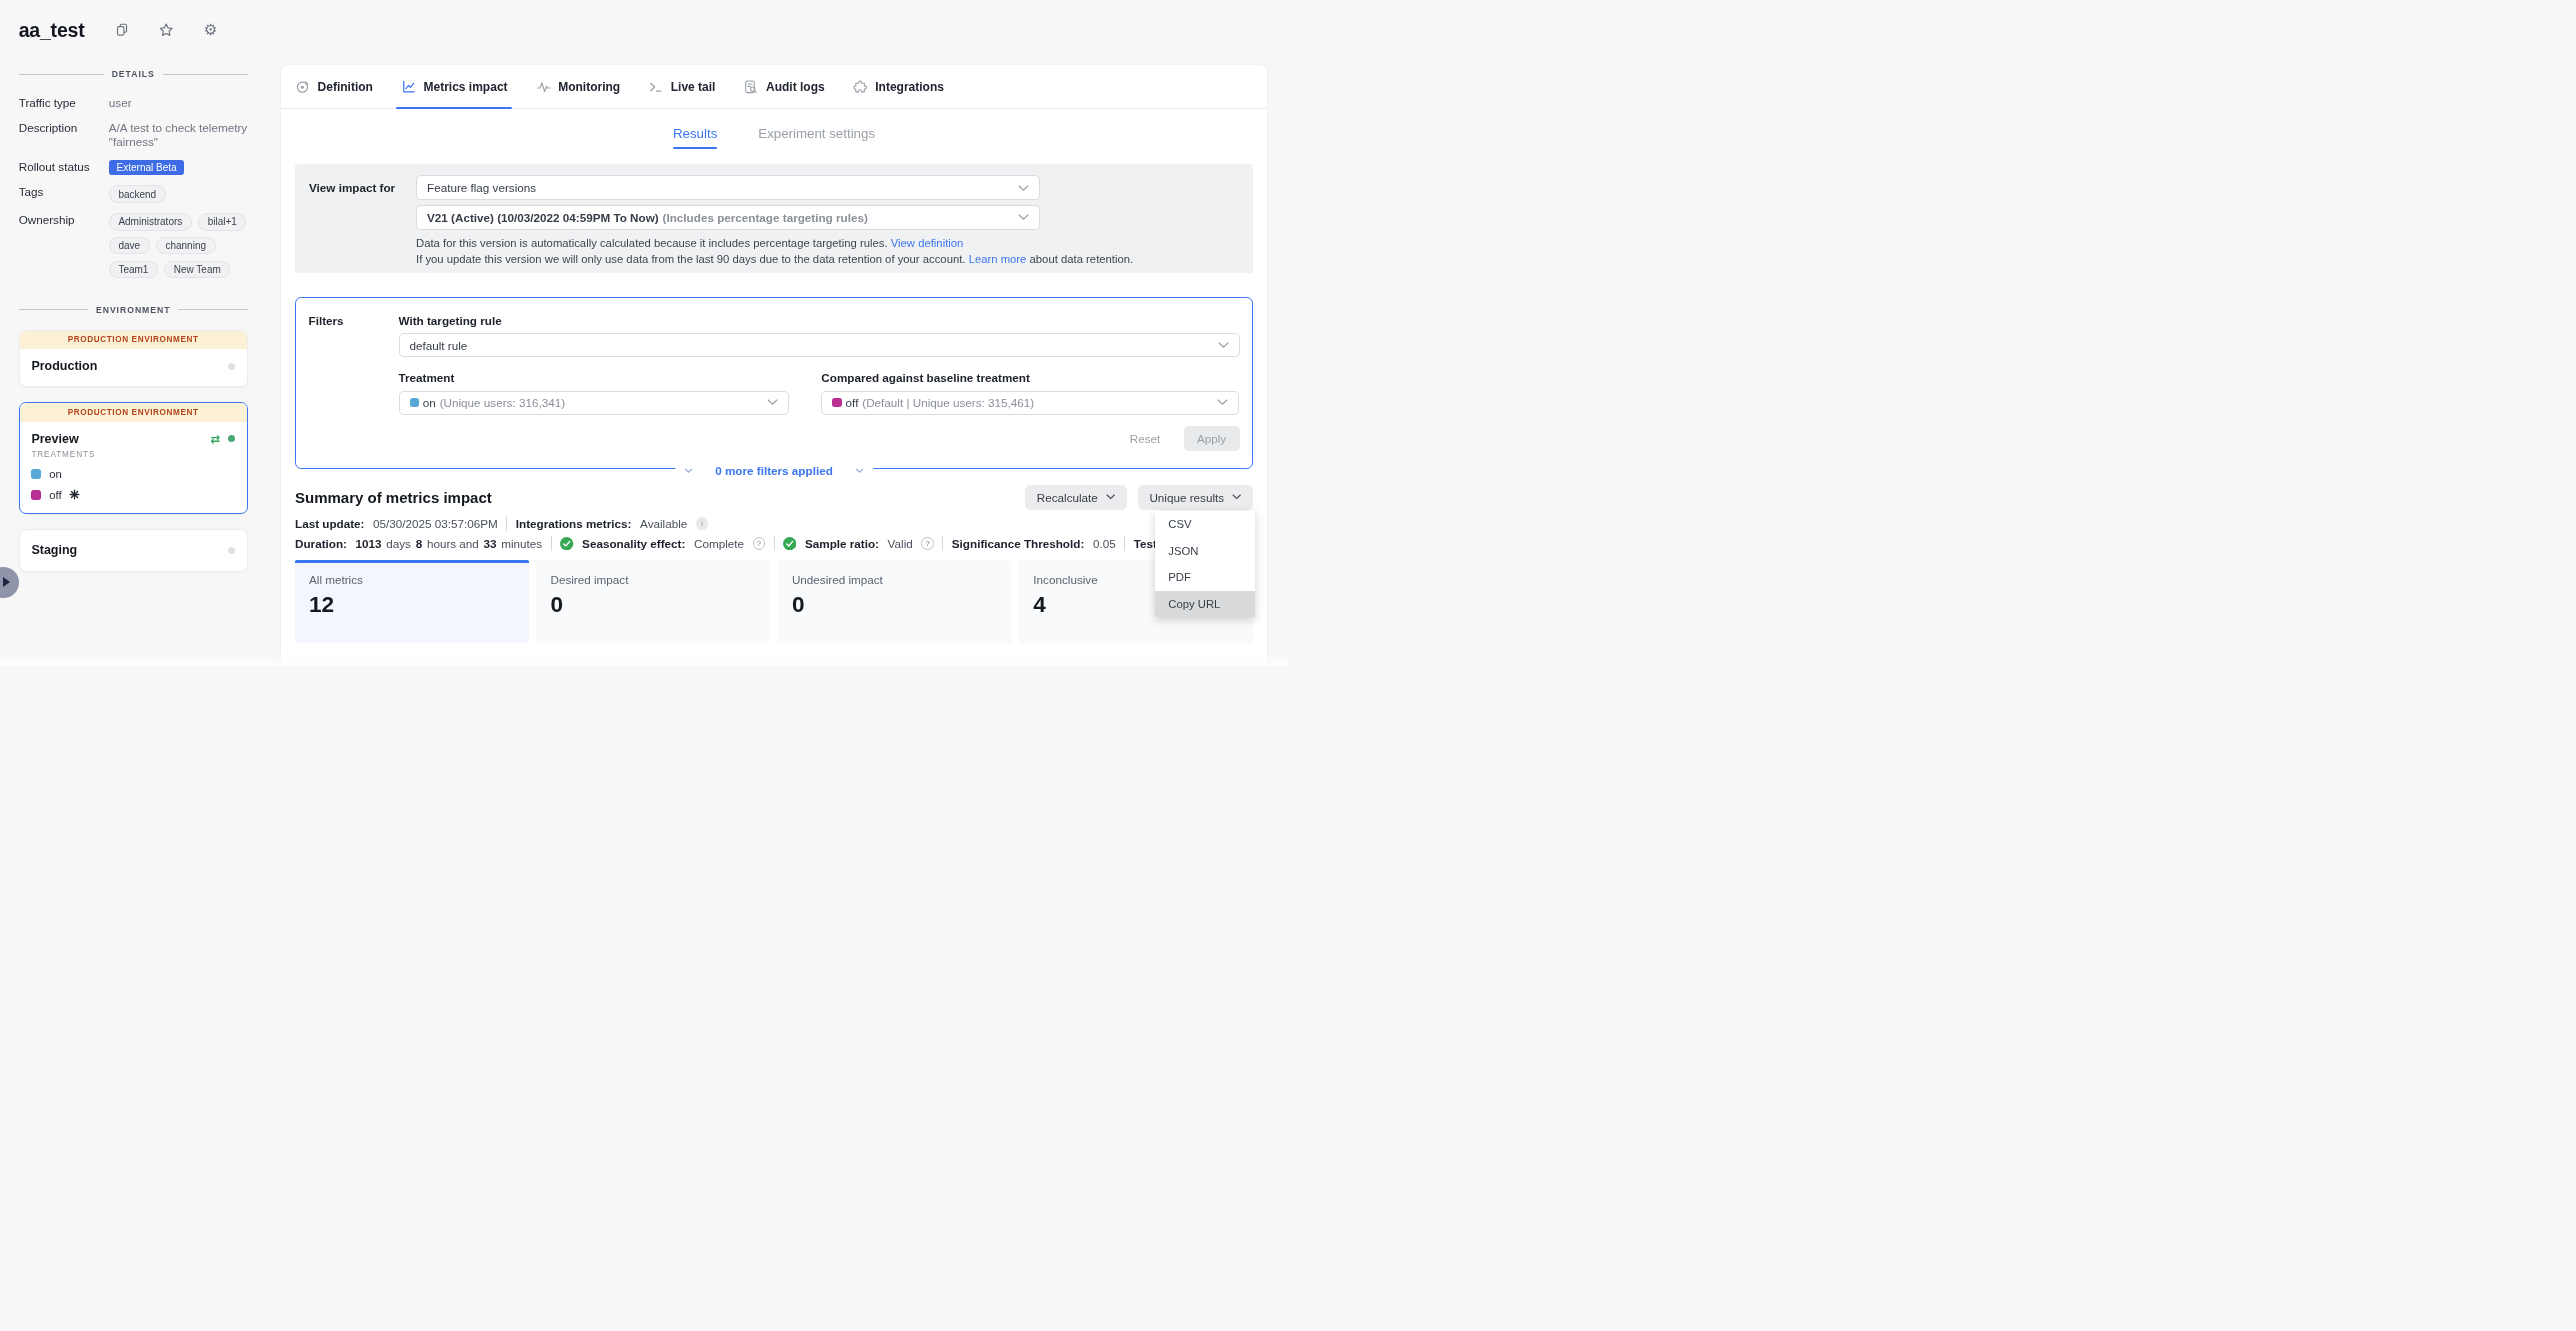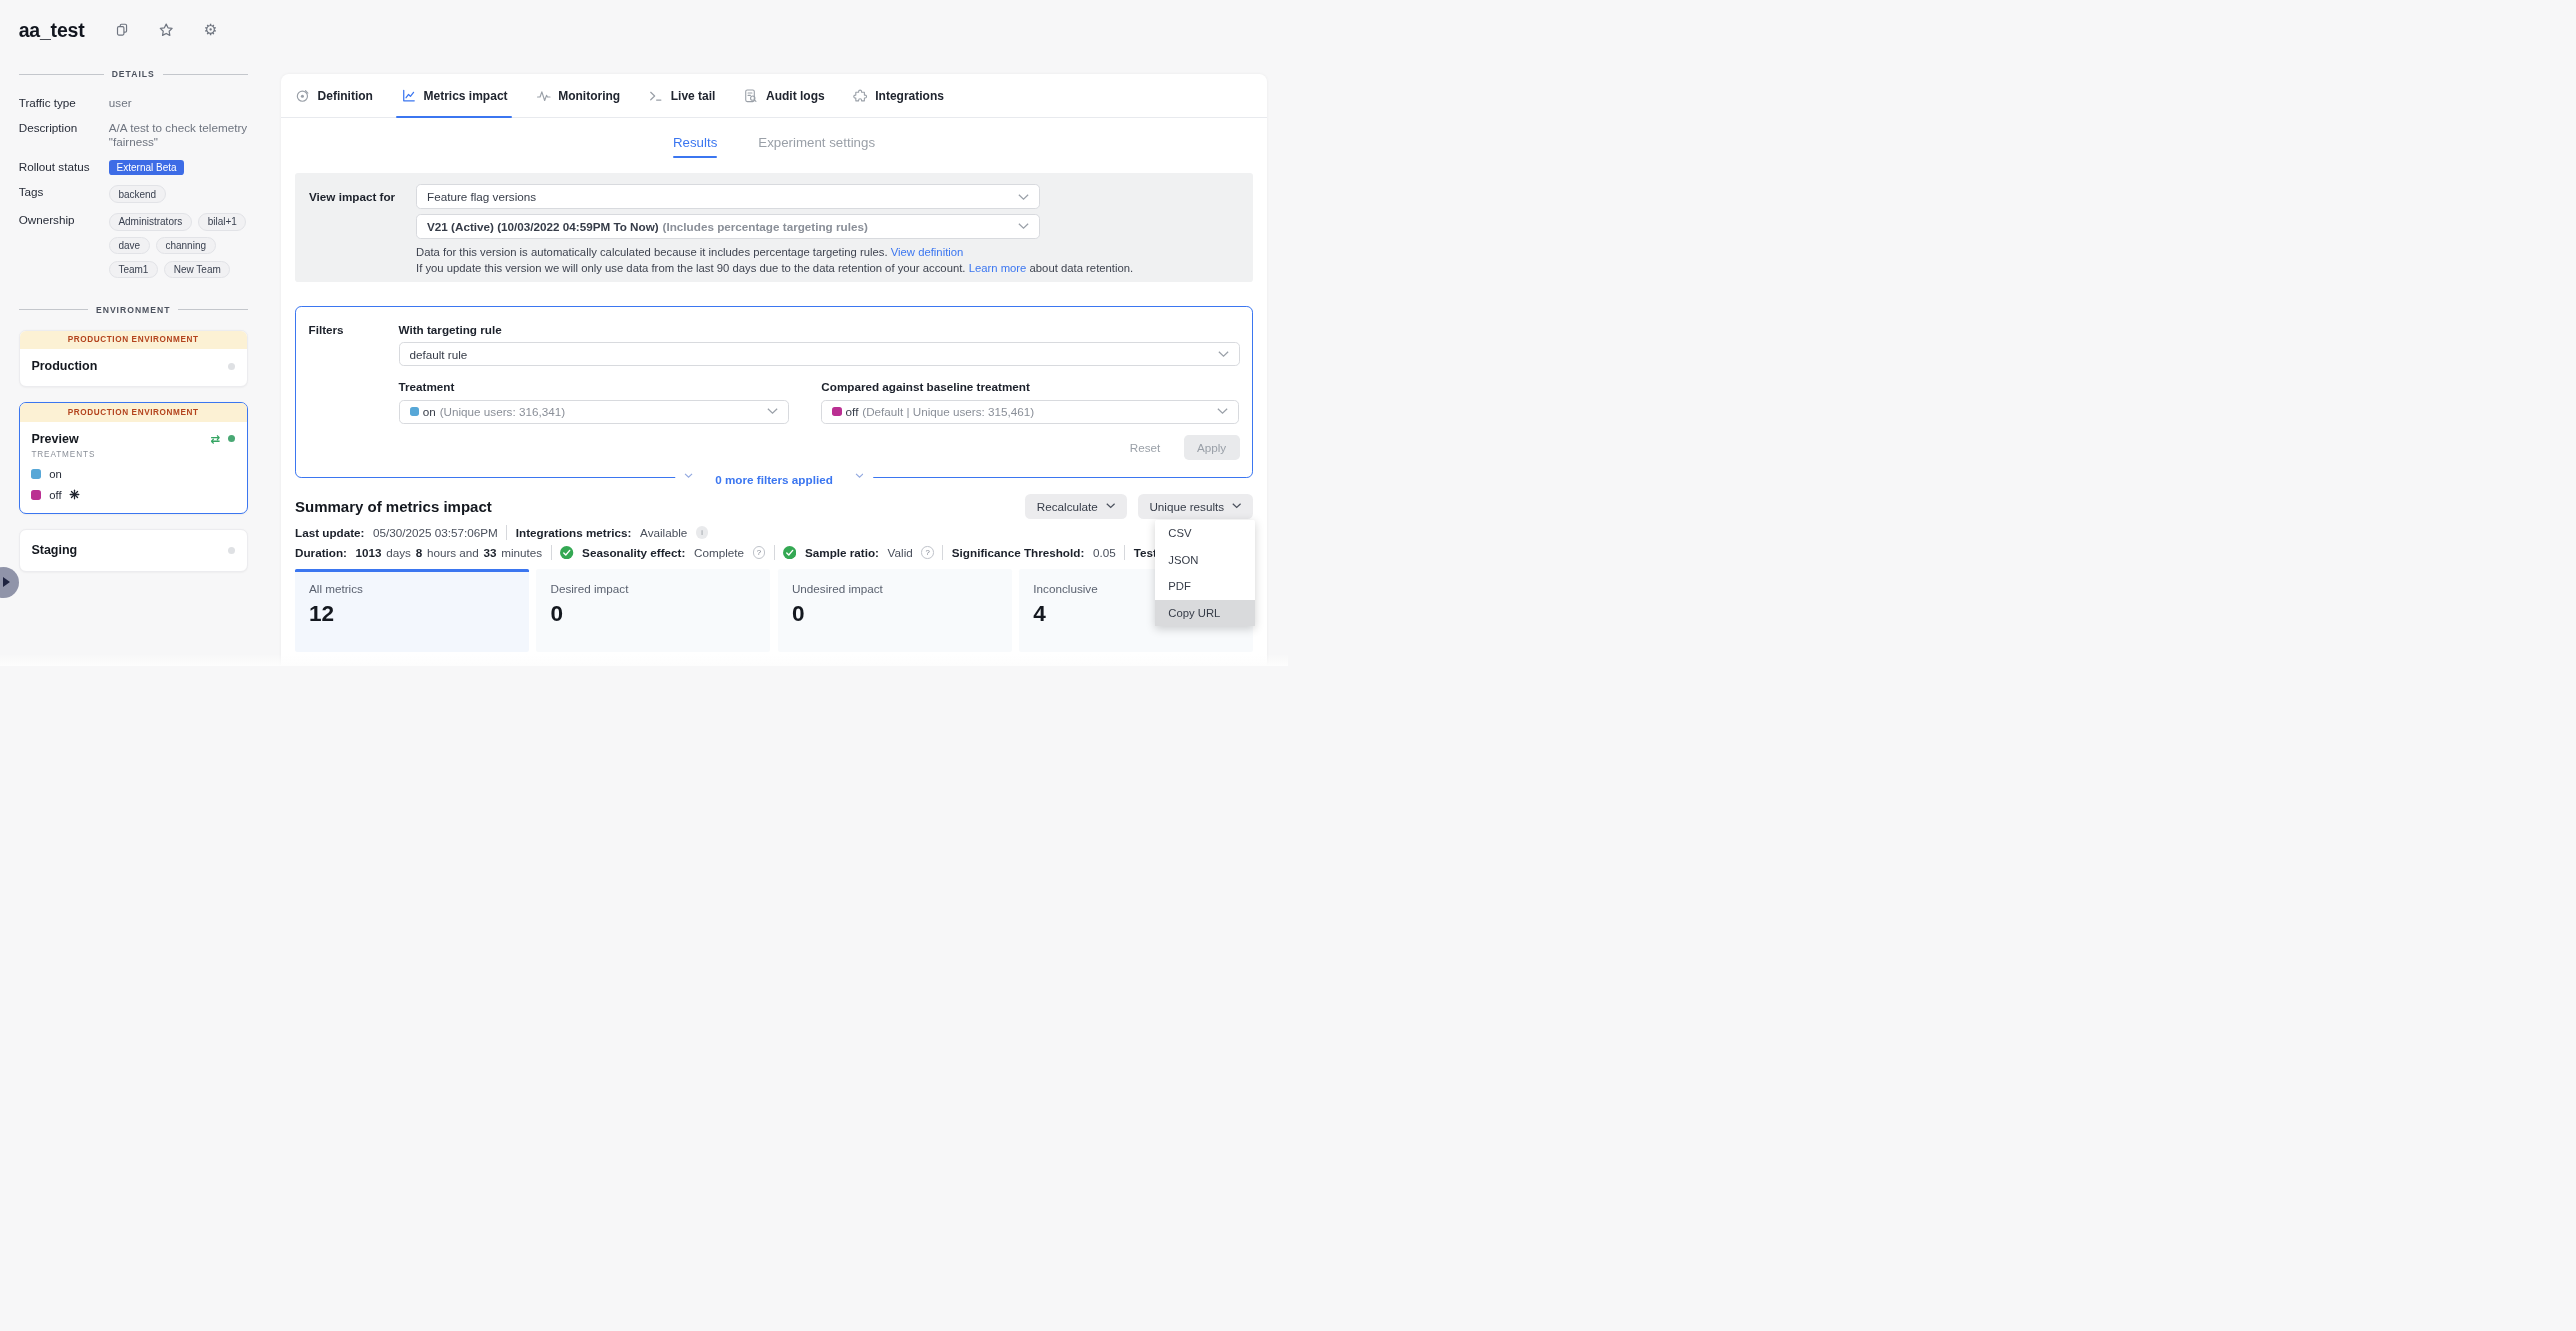--- a/index.html
+++ b/index.html
@@ -45,21 +45,21 @@
   .treat-row{display:flex;align-items:center;gap:7.8px;margin-top:8.6px;font-size:11.3px;color:#272c38;}
   .sq{width:10px;height:10px;border-radius:2.7px;flex:0 0 auto;}
   .sq.on{background:#57a7d7;}
   .sq.off{background:#ba2f92;}
   .edge-handle{position:absolute;left:-12.5px;top:567px;width:31px;height:31px;border-radius:50%;
                background:#9094a9;cursor:pointer;z-index:5;}
   .edge-handle .tri{position:absolute;left:15.6px;top:10px;width:0;height:0;
                     border:5.5px solid transparent;border-left:7px solid #1e2340;}
 
   
-  .main{position:absolute;left:281px;top:74px;width:986px;bottom:0;background:#fff;
+  .main{position:absolute;left:281px;top:65px;width:986px;bottom:0;background:#fff;
         border-radius:7.8px 7.8px 0 0;box-shadow:0 0.8px 3.1px rgba(16,24,40,.06);}
   .tabs{display:flex;align-items:center;gap:28px;height:44px;border-bottom:0.8px solid #e8eaee;
         padding:0 14px;}
   .tab{position:relative;display:flex;align-items:center;gap:7px;font-size:12px;
        font-weight:bold;color:#20252f;height:100%;cursor:pointer;white-space:nowrap;}
   .tab .ticon{color:#9aa0a8;}
   .tab.active .ticon{color:#3b76f0;}
   .tab.active::after{content:"";position:absolute;left:-4.7px;right:-4.7px;bottom:-0.8px;height:2.3px;
                      background:#3b76f0;border-radius:1.6px;}
   .subtabs{display:flex;justify-content:center;gap:41px;margin-top:17px;font-size:13.3px;}
@@ -89,21 +89,21 @@
            padding:16.4px 12.5px 17px;display:grid;grid-template-columns:90px 1fr;}
   .f-title{font-weight:bold;font-size:11.7px;color:#1c212b;}
   .f-lbl{font-weight:bold;font-size:11.7px;color:#1c212b;margin-bottom:6.2px;}
   .f-dd{height:24px;}
   .f-cols{margin-top:14px;display:grid;grid-template-columns:1fr 1.07fr;column-gap:32px;}
   .f-btnrow{margin-top:11px;display:flex;justify-content:flex-end;align-items:center;gap:23.4px;}
   .btn-reset{color:#9aa0a8;font-size:11.7px;cursor:pointer;}
   .btn-apply{background:#e9eaec;color:#9aa0a8;font-size:11.7px;padding:6.2px 13.3px;border-radius:4.7px;
              cursor:pointer;}
   .more-filters{position:absolute;left:50%;bottom:-9.4px;transform:translateX(-50%);
-                background:#fff;display:flex;gap:22px;padding:0 9.4px;
+                background:#fff;display:flex;align-items:center;gap:22px;padding:0 9.4px;
                 color:#3b76f0;font-size:11.7px;font-weight:bold;cursor:pointer;white-space:nowrap;}
   .mf-chev{color:#93a9e0;}
 
   
   .summary-row{display:flex;justify-content:space-between;align-items:center;margin:15.6px 14px 0;}
   .summary-title{font-size:15px;font-weight:bold;color:#14181f;}
   .sum-btns{display:flex;gap:11px;}
   .btn-gray{display:flex;align-items:center;gap:7.8px;background:#ececee;border-radius:5.5px;
             padding:6.2px 11.7px;font-size:11.7px;color:#363c48;cursor:pointer;}
   .status{margin:6.2px 14px 0;display:flex;align-items:center;gap:8.6px;font-size:11.7px;

